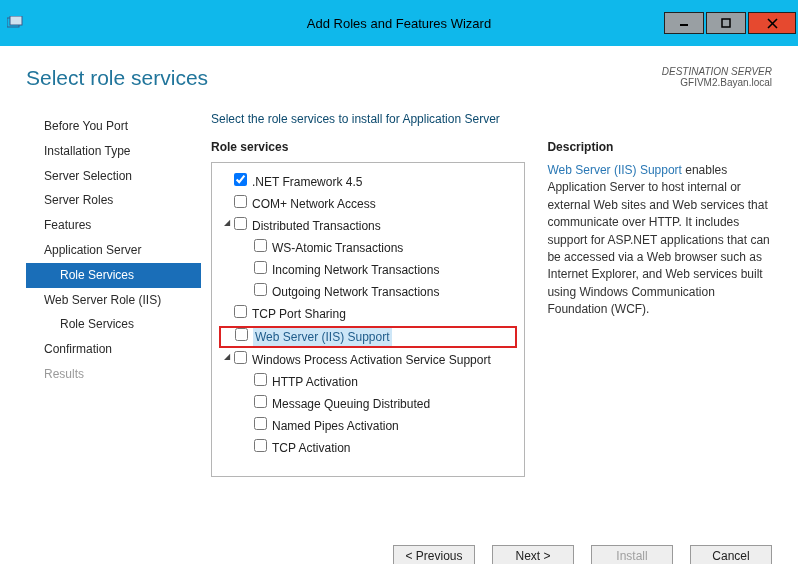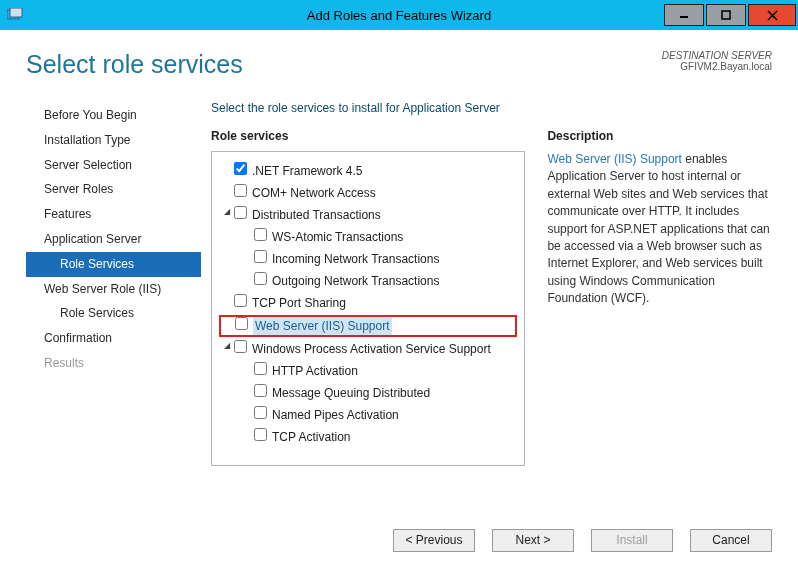--- a/index.html
+++ b/index.html
@@ -1,31 +1,31 @@
 <!DOCTYPE html>
 <html><head>
 <meta charset="utf-8">
 <style>
 * { box-sizing: border-box; margin: 0; padding: 0; }
 body { font-family: "Segoe UI", Tahoma, sans-serif; font-size: 12px; background: #fff; width: 798px; height: 564px; overflow: hidden; }
 
-.titlebar { height: 30px; background: #0fb8eb; display: flex; align-items: center; position: relative; }
+.titlebar { height: 46px; background: #0fb8eb; display: flex; align-items: center; position: relative; }
 .titlebar .icon-area { width: 30px; height: 30px; display: flex; align-items: center; justify-content: center; }
 .titlebar .title { position: absolute; left: 0; right: 0; text-align: center; font-size: 13px; color: #000; pointer-events: none; }
 .titlebar .controls { margin-left: auto; display: flex; }
 .ctrl-btn { width: 40px; height: 22px; border: 1px solid #222; margin-right: 2px; display: flex; align-items: center; justify-content: center; font-family: inherit; }
 .ctrl-min { background: #999fa3; }
 .ctrl-max { background: #999fa3; }
 .ctrl-close { background: #e6492f; width: 48px; }
 .ctrl-btn svg { display: block; }
 
 .content { padding: 20px 26px 10px 26px; height: 494px; display: flex; flex-direction: column; }
 
 .header-row { display: flex; justify-content: space-between; align-items: flex-start; margin-bottom: 22px; }
-.page-title { font-size: 25px; font-weight: 300; color: #21759b; }
+.page-title { font-size: 21px; font-weight: 300; color: #21759b; }
 .dest { text-align: right; font-size: 10px; color: #555; }
 .dest .l1 { font-size: 10px; font-style: italic; }
 .dest .l2 { font-size: 10px; }
 
 .body-row { display: flex; flex: 1; }
 
 .nav { width: 175px; padding-top: 2px; }
 .nav-item { padding: 4px 8px 4px 18px; font-size: 12px; color: #2a2a2a; cursor: pointer; line-height: 1.4; }
 .nav-item.sub { padding-left: 34px; }
 .nav-item.selected { background: #1a6eb8; color: #fff; }
@@ -88,21 +88,21 @@
   <div class="header-row">
     <div class="page-title">Select role services</div>
     <div class="dest">
       <div class="l1">DESTINATION SERVER</div>
       <div class="l2">GFIVM2.Bayan.local</div>
     </div>
   </div>
 
   <div class="body-row">
     <div class="nav" id="nav">
-        <div class="nav-item">Before You Begin</div>
+        <div class="nav-item">Before You Port</div>
         <div class="nav-item">Installation Type</div>
         <div class="nav-item">Server Selection</div>
         <div class="nav-item">Server Roles</div>
         <div class="nav-item">Features</div>
         <div class="nav-item">Application Server</div>
         <div class="nav-item sub selected">Role Services</div>
         <div class="nav-item">Web Server Role (IIS)</div>
         <div class="nav-item sub">Role Services</div>
         <div class="nav-item">Confirmation</div>
         <div class="nav-item muted">Results</div>

